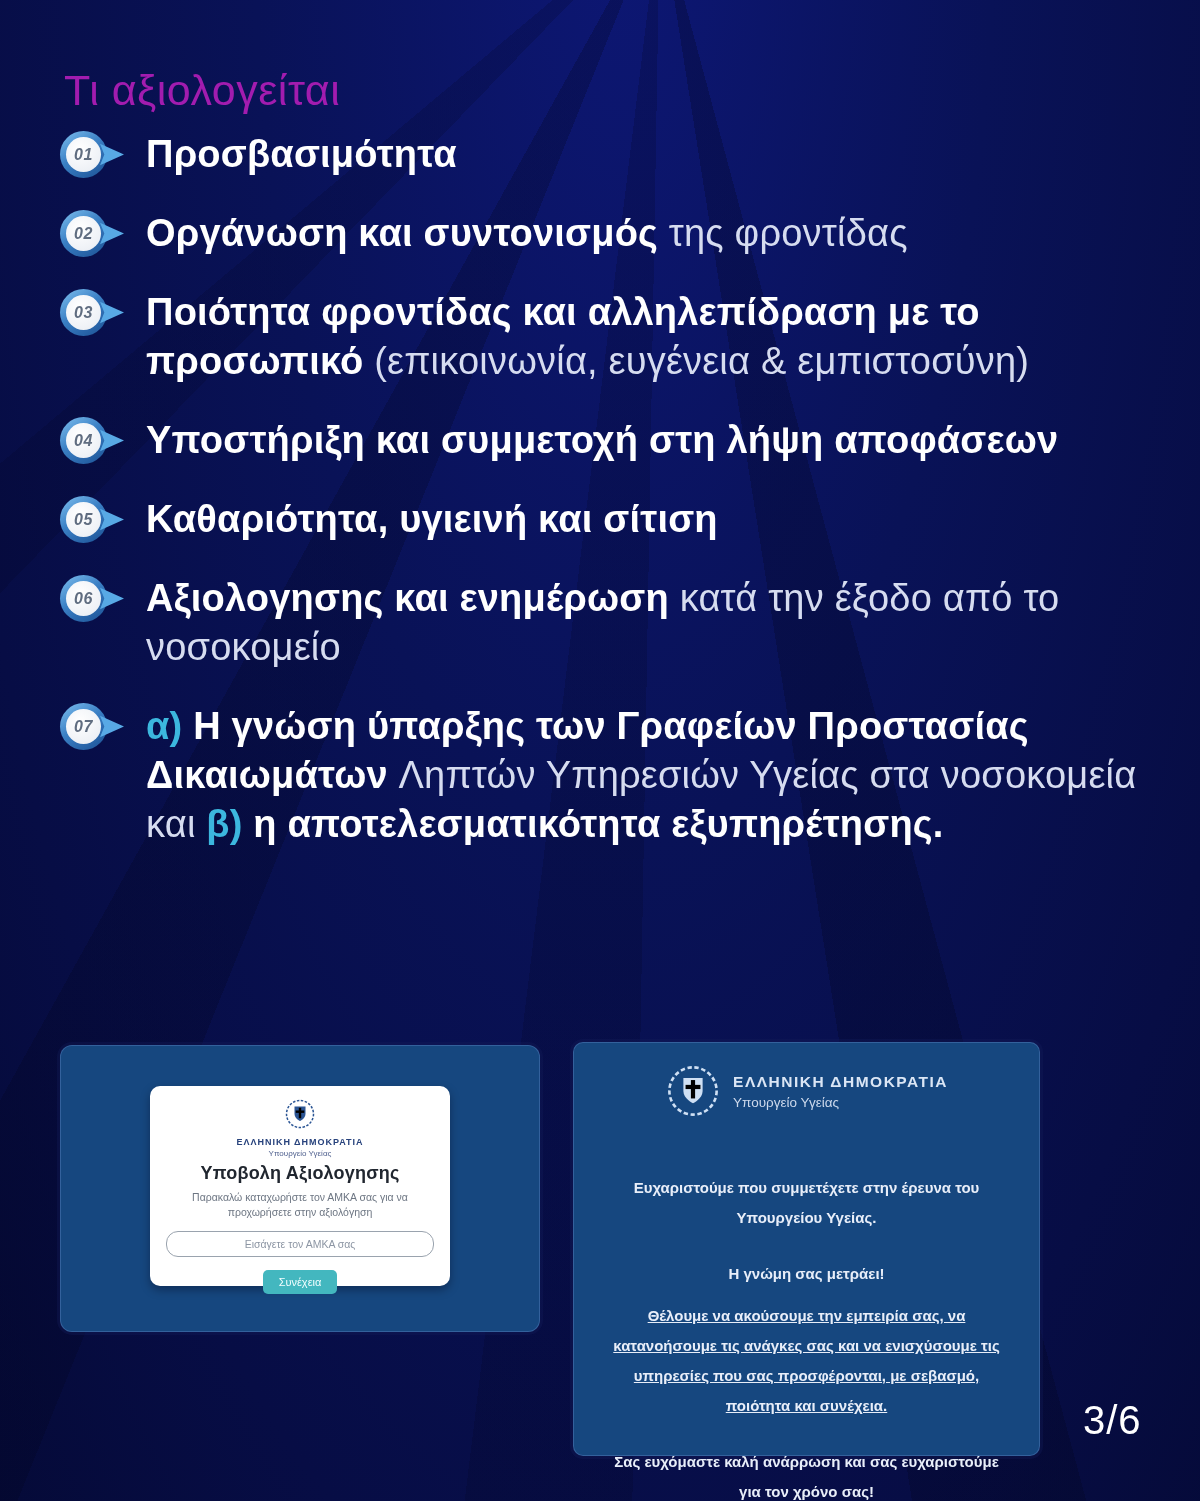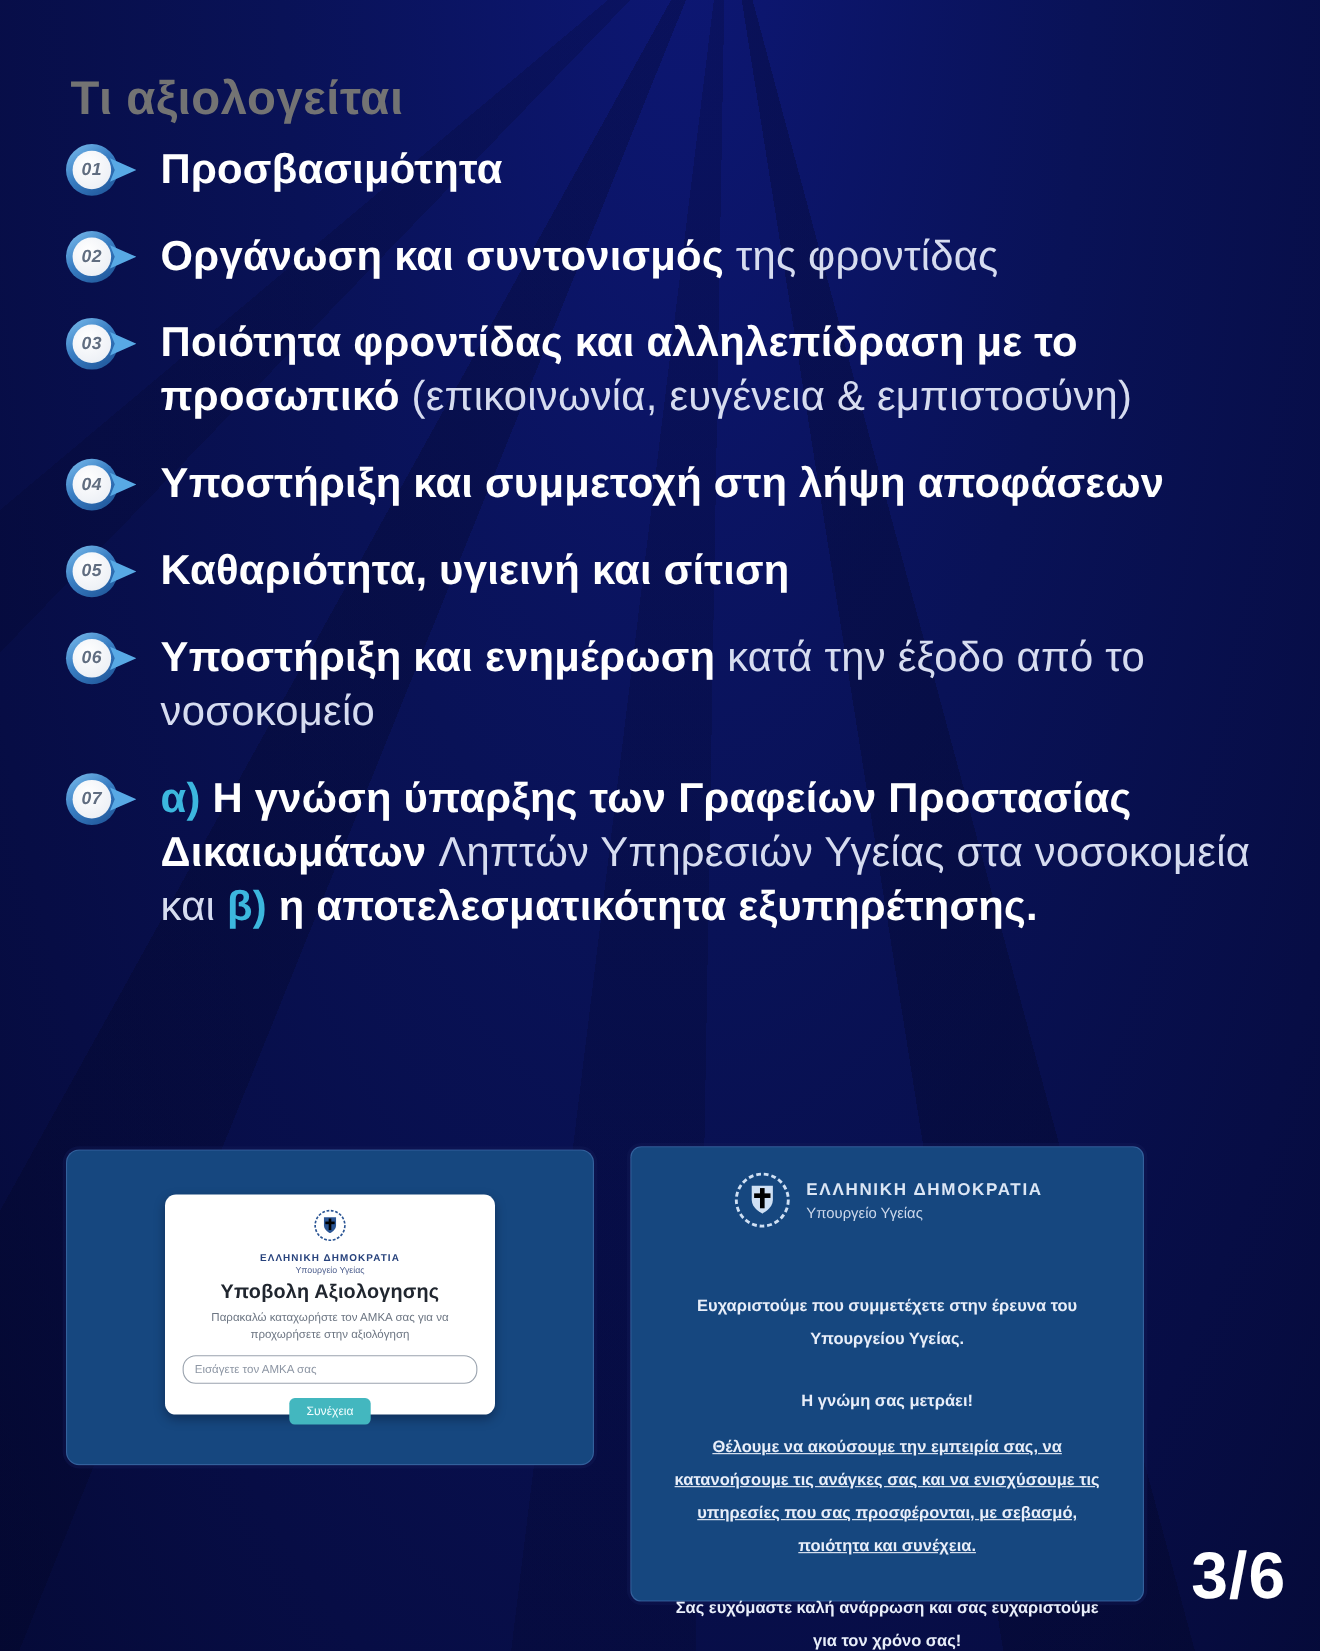--- a/index.html
+++ b/index.html
@@ -16,21 +16,21 @@
     background: conic-gradient(from 158deg at 55% -6%,
       transparent 0deg 7deg, rgba(2,4,30,.28) 7deg 13deg,
       transparent 13deg 23deg, rgba(2,4,35,.22) 23deg 29deg,
       transparent 29deg 44deg, rgba(2,4,30,.26) 44deg 51deg,
       transparent 51deg 66deg, rgba(2,4,35,.20) 66deg 72deg,
       transparent 72deg 360deg);
   }
 
   .page-title {
     position:absolute; left:64px; top:66px;
-    font-size:43px; font-weight:700; color:#737373; letter-spacing:.5px;
+    font-size:43px; font-weight:400; color:#a21caf; letter-spacing:.5px;
   }
 
   .items { position:absolute; left:60px; top:130px; width:1090px; display:flex; flex-direction:column; }
   .item { display:flex; align-items:flex-start; margin-bottom:30px; }
   .badge-wrap { flex:0 0 86px; position:relative; margin-top:1px;font-style:italic; }
   .badge {
     width:47px; height:47px; border-radius:50%;
     background:linear-gradient(145deg,#7fc1f0 0%, #3a7fc4 45%, #1b5094 100%);
     position:relative;
   }
@@ -69,21 +69,21 @@
     text-align:center; padding:12px 16px;
   }
   .mini-brand1 { font-size:9px; font-weight:700; color:#27427c; letter-spacing:1px; margin-top:3px; }
   .mini-brand2 { font-size:8px; color:#50618f; margin-top:2px; }
   .mini-title { font-size:18px; font-weight:700; color:#20262f; margin-top:5px; letter-spacing:.2px; }
   .mini-sub { font-size:10.5px; color:#6d7683; line-height:1.45; margin-top:6px; }
   .mini-input {
     display:block; width:100%; height:25px; margin-top:11px;
     border:1.4px solid #9aa3ae; border-radius:12px;
     padding:12px 10px; font-size:10.5px; color:#333;
-    font-family:"Liberation Sans", sans-serif; background:#fff; outline:none;
+    font-family:"Liberation Sans", sans-serif; background:#fff; outline:none;text-align:center;
   }
   .mini-input::placeholder { color:#8d96a4; }
   .mini-btn {
     display:inline-block; margin-top:13px; border:none; cursor:pointer;
     background:#43b7bf; color:#f2feff; font-size:11px;
     padding:6px 16px; border-radius:5px;
     font-family:"Liberation Sans", sans-serif;
     text-align:right;
   }
 
@@ -99,21 +99,21 @@
   .wp4 { margin-top:26px; }
   .start-btn {
     display:block; margin:22px auto 0; border:none; cursor:pointer;
     width:150px; height:32px; border-radius:20px;
     background:#4cc0c8; color:#f0feff; font-size:13px;
     font-family:"Liberation Sans", sans-serif;
   }
 
   .page-num {
     position:absolute; left:1083px; top:1398px;
-    font-size:60px; font-weight:700; color:#ffffff; letter-spacing:1px;
+    font-size:40px; font-weight:400; color:#ffffff; letter-spacing:1px;
   }
 
   .emblem-left { width:32px; height:32px; color:#2b5594; }
   .emblem-right { width:56px; height:56px; color:#cfe0f4; flex:0 0 auto; }
 </style>
 </head>
 <body>
 
 <svg width="0" height="0" style="position:absolute">
   <symbol id="emblem" viewBox="0 0 64 64">
@@ -168,21 +168,21 @@
         </div>
       </div>
       <div class="item-text"><span class="seg-bold">Καθαριότητα, υγιεινή και σίτιση</span></div>
     </div>
     <div class="item">
       <div class="badge-wrap">
         <div class="badge">
           <div class="badge-inner">06</div>
         </div>
       </div>
-      <div class="item-text"><span class="seg-bold">Υποστήριξη και ενημέρωση </span><span class="seg-reg">κατά την έξοδο από το νοσοκομείο</span></div>
+      <div class="item-text"><span class="seg-bold">Αξιολογησης και ενημέρωση </span><span class="seg-reg">κατά την έξοδο από το νοσοκομείο</span></div>
     </div>
     <div class="item">
       <div class="badge-wrap">
         <div class="badge">
           <div class="badge-inner">07</div>
         </div>
       </div>
       <div class="item-text"><span class="seg-accent">α) </span><span class="seg-bold">Η γνώση ύπαρξης των Γραφείων Προστασίας Δικαιωμάτων </span><span class="seg-reg">Ληπτών Υπηρεσιών Υγείας στα νοσοκομεία και </span><span class="seg-accent">β) </span><span class="seg-bold">η αποτελεσματικότητα εξυπηρέτησης.</span></div>
     </div>
   </div>

